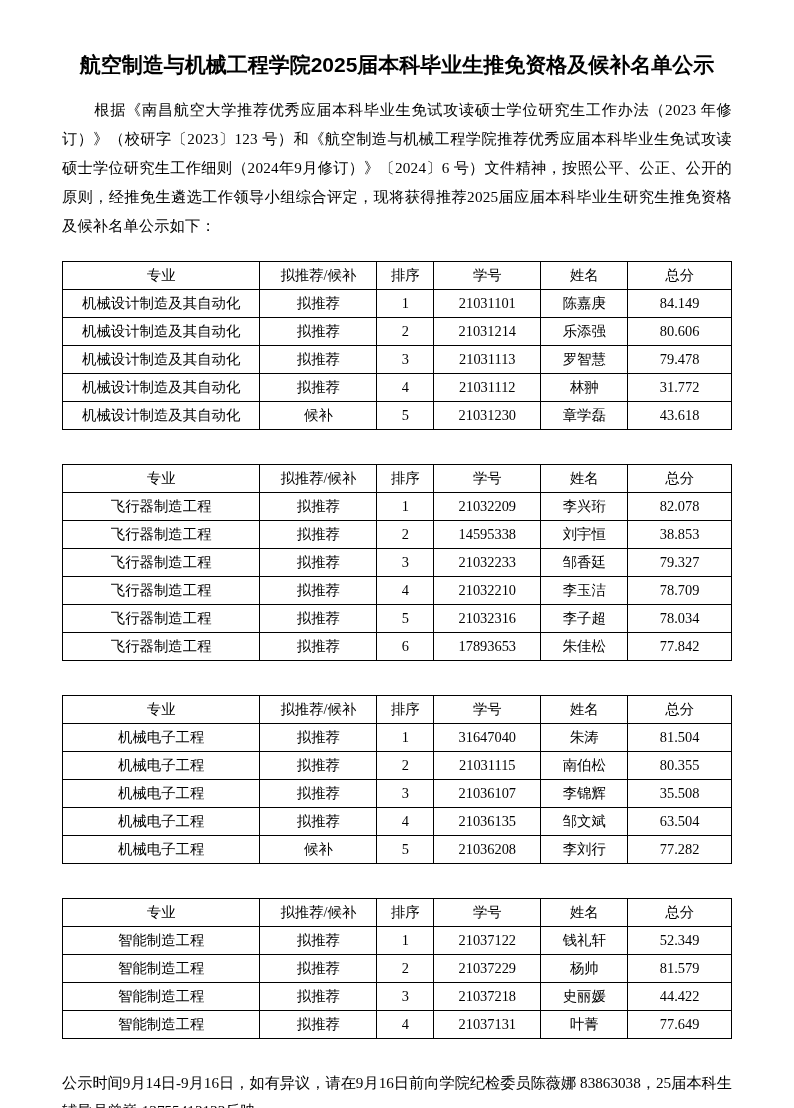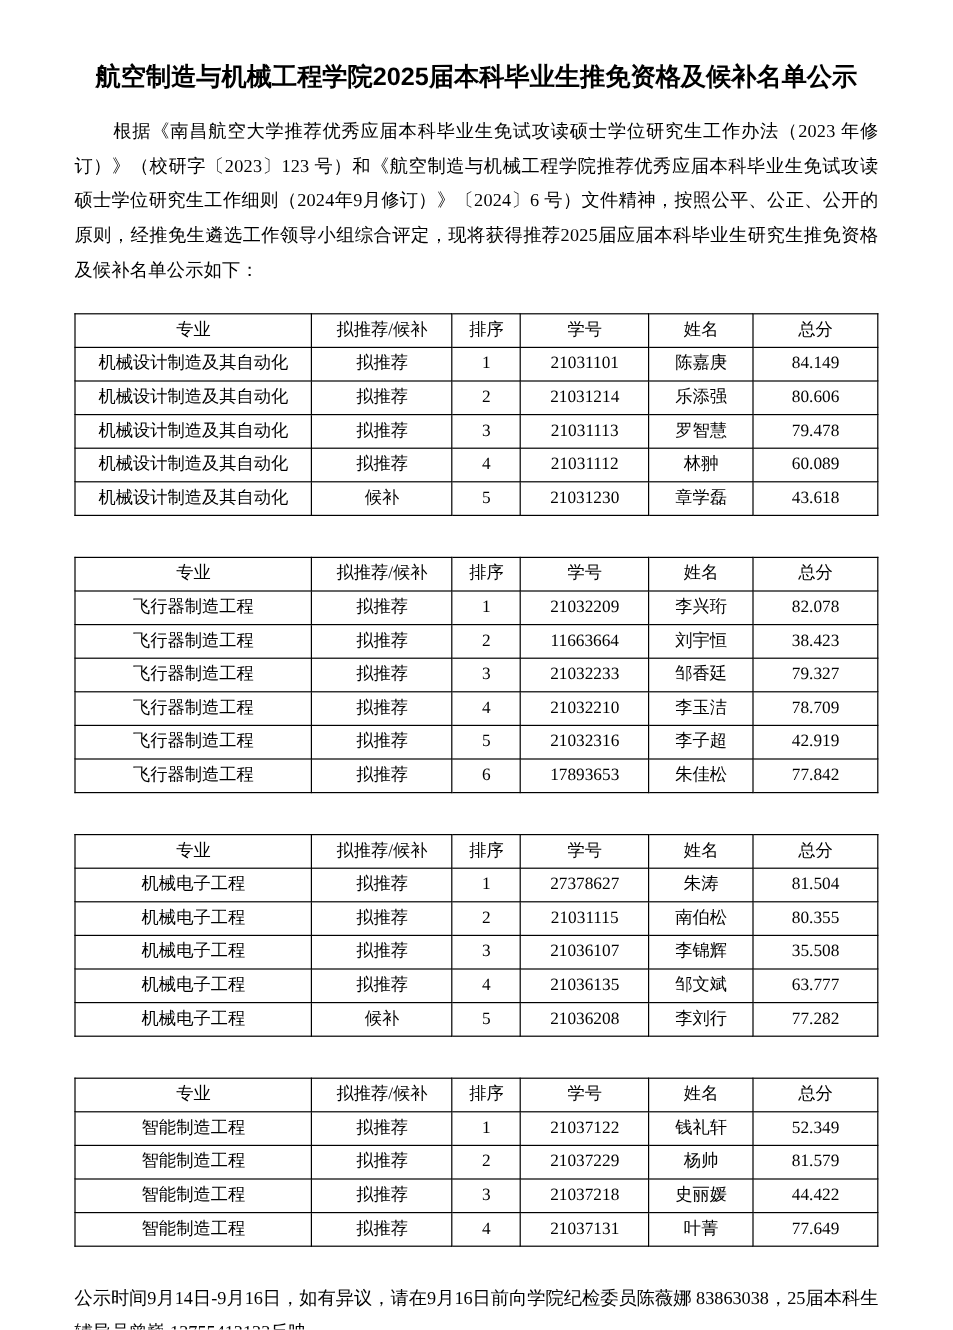--- a/index.html
+++ b/index.html
@@ -133,21 +133,21 @@
             <td class="num">21031113</td>
             <td class="num">罗智慧</td>
             <td class="num">79.478</td>
           </tr>
           <tr>
             <td>机械设计制造及其自动化</td>
             <td>拟推荐</td>
             <td class="num">4</td>
             <td class="num">21031112</td>
             <td class="num">林翀</td>
-            <td class="num">60.089</td>
+            <td class="num">31.772</td>
           </tr>
           <tr>
             <td>机械设计制造及其自动化</td>
             <td>候补</td>
             <td class="num">5</td>
             <td class="num">21031230</td>
             <td class="num">章学磊</td>
             <td class="num">43.618</td>
           </tr>
         </tbody>
@@ -178,23 +178,23 @@
             <td>拟推荐</td>
             <td class="num">1</td>
             <td class="num">21032209</td>
             <td class="num">李兴珩</td>
             <td class="num">82.078</td>
           </tr>
           <tr>
             <td>飞行器制造工程</td>
             <td>拟推荐</td>
             <td class="num">2</td>
-            <td class="num">11663664</td>
+            <td class="num">14595338</td>
             <td class="num">刘宇恒</td>
-            <td class="num">38.423</td>
+            <td class="num">38.853</td>
           </tr>
           <tr>
             <td>飞行器制造工程</td>
             <td>拟推荐</td>
             <td class="num">3</td>
             <td class="num">21032233</td>
             <td class="num">邹香廷</td>
             <td class="num">79.327</td>
           </tr>
           <tr>
@@ -204,21 +204,21 @@
             <td class="num">21032210</td>
             <td class="num">李玉洁</td>
             <td class="num">78.709</td>
           </tr>
           <tr>
             <td>飞行器制造工程</td>
             <td>拟推荐</td>
             <td class="num">5</td>
             <td class="num">21032316</td>
             <td class="num">李子超</td>
-            <td class="num">42.919</td>
+            <td class="num">78.034</td>
           </tr>
           <tr>
             <td>飞行器制造工程</td>
             <td>拟推荐</td>
             <td class="num">6</td>
             <td class="num">17893653</td>
             <td class="num">朱佳松</td>
             <td class="num">77.842</td>
           </tr>
         </tbody>
@@ -241,21 +241,21 @@
             <th>学号</th>
             <th>姓名</th>
             <th>总分</th>
           </tr>
         </thead>
         <tbody>
           <tr>
             <td>机械电子工程</td>
             <td>拟推荐</td>
             <td class="num">1</td>
-            <td class="num">27378627</td>
+            <td class="num">31647040</td>
             <td class="num">朱涛</td>
             <td class="num">81.504</td>
           </tr>
           <tr>
             <td>机械电子工程</td>
             <td>拟推荐</td>
             <td class="num">2</td>
             <td class="num">21031115</td>
             <td class="num">南伯松</td>
             <td class="num">80.355</td>
@@ -267,21 +267,21 @@
             <td class="num">21036107</td>
             <td class="num">李锦辉</td>
             <td class="num">35.508</td>
           </tr>
           <tr>
             <td>机械电子工程</td>
             <td>拟推荐</td>
             <td class="num">4</td>
             <td class="num">21036135</td>
             <td class="num">邹文斌</td>
-            <td class="num">63.777</td>
+            <td class="num">63.504</td>
           </tr>
           <tr>
             <td>机械电子工程</td>
             <td>候补</td>
             <td class="num">5</td>
             <td class="num">21036208</td>
             <td class="num">李刘行</td>
             <td class="num">77.282</td>
           </tr>
         </tbody>

